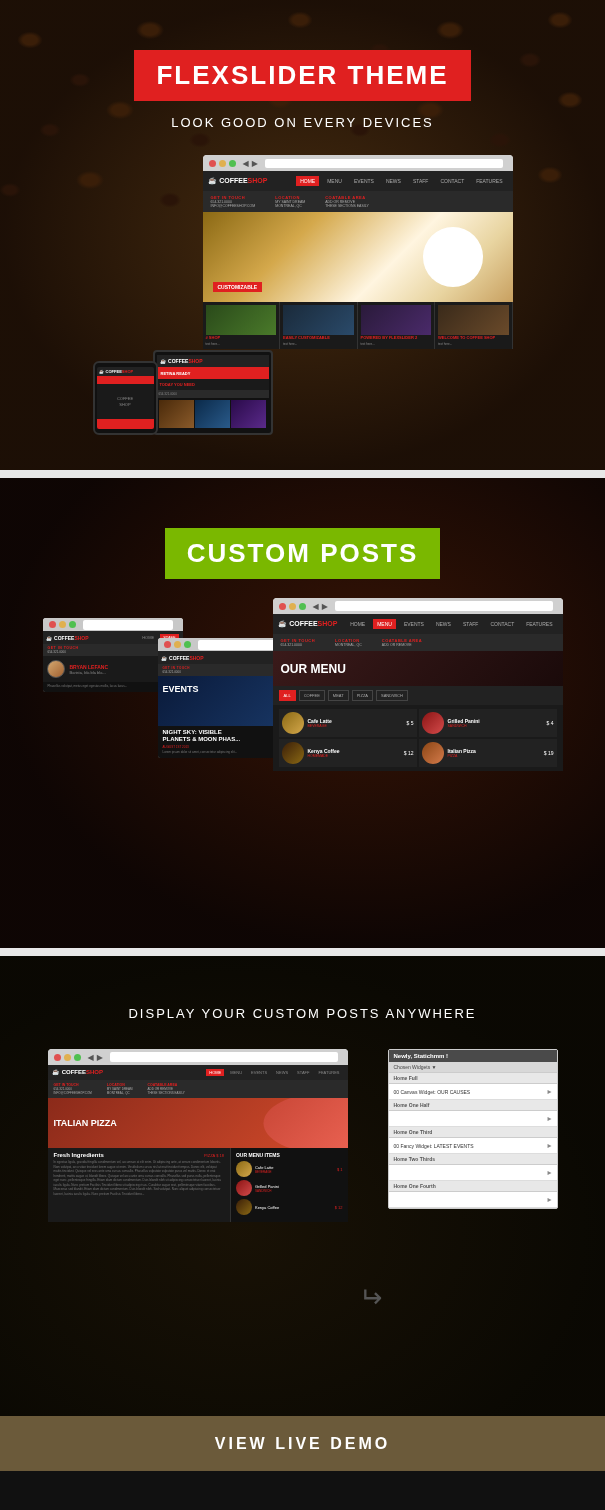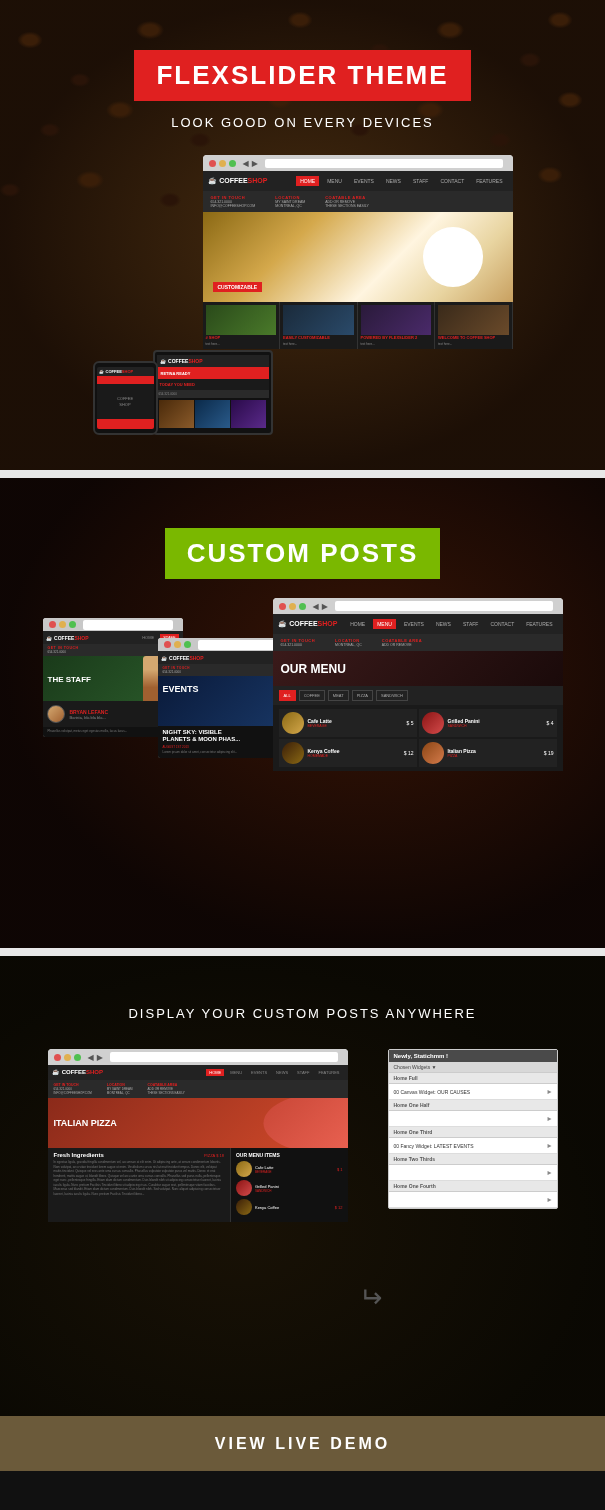--- a/index.html
+++ b/index.html
@@ -833,24 +833,20 @@
               <div class="mini-nav-item">HOME</div>
               <div class="mini-nav-item active">STAFF</div>
             </div>
           </div>
           <div class="site-info-bar" style="padding:2px 5px; gap:10px;">
             <div class="info-block">
               <div class="info-label" style="font-size:3.5px;">GET IN TOUCH</div>
               <div class="info-value" style="font-size:3px;">654.321.0000</div>
             </div>
           </div>
-          <div class="staff-hero">
-            <div class="staff-title">THE STAFF</div>
-            <div class="staff-person"></div>
-          </div>
           <div class="person-row">
             <div class="person-avatar"></div>
             <div class="person-info">
               <div class="person-name">BRYAN LEFANC</div>
               <div class="person-title">Barista, bla bla bla...</div>
             </div>
           </div>
           <div style="background:#111; padding:3px 5px;">
             <div style="font-size:3px; color:#777; line-height:1.3;">Phasellus volutpat, metus eget egestas mollis, lacus lacus...</div>
           </div>

